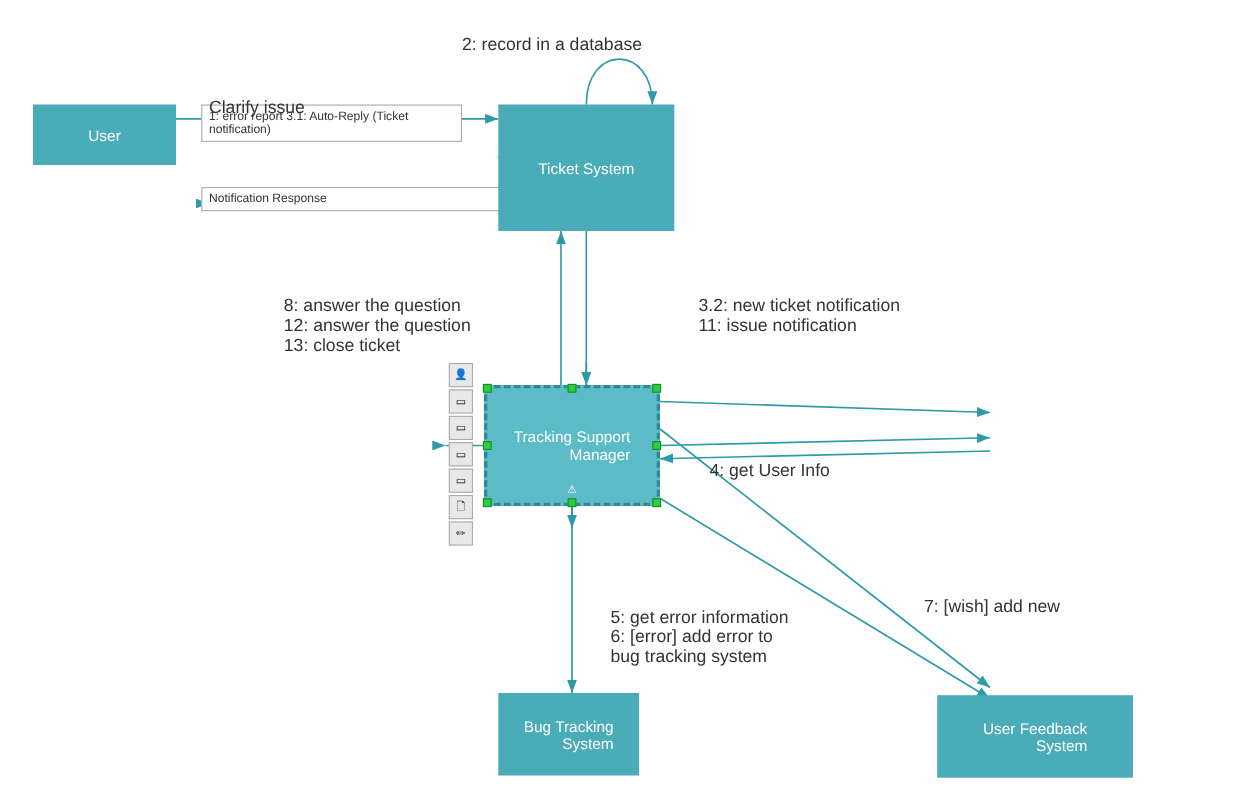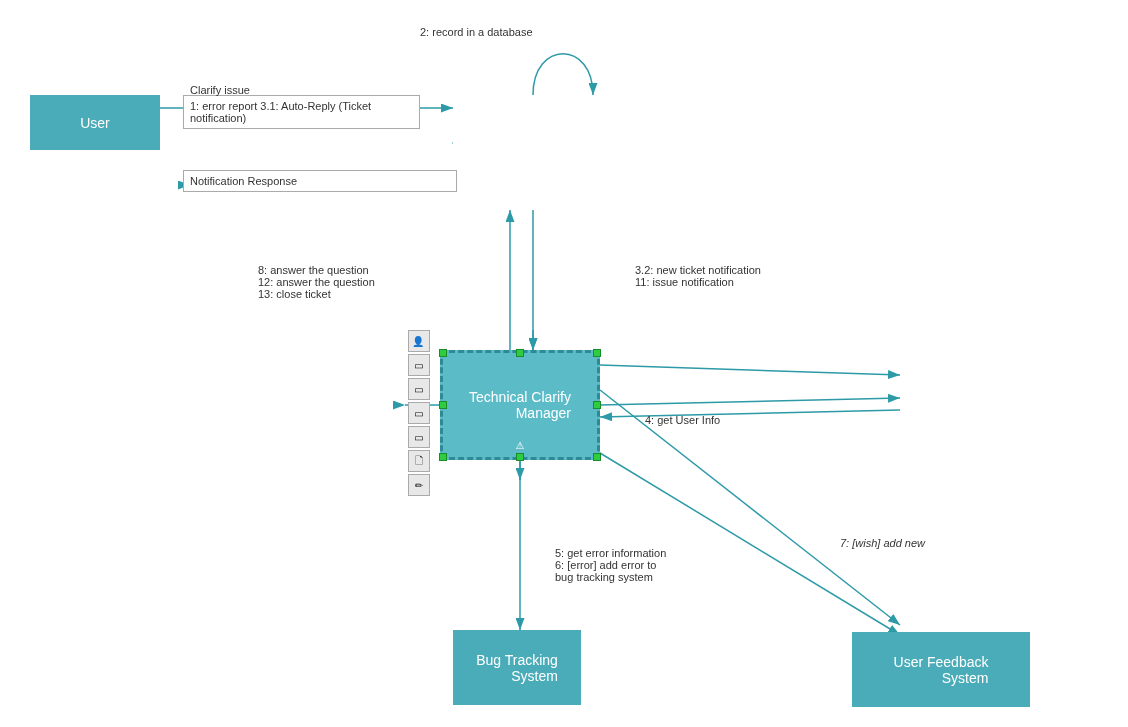--- a/index.html
+++ b/index.html
@@ -28,21 +28,21 @@
       font-size: 14px;
       font-weight: normal;
     }
     .node-selected {
       border: 2px dashed #2d8a96;
       background: #5bbcc8;
     }
     .label-text {
       position: absolute;
       color: #333;
-      font-size: 11px;
+      font-size: 16px;
       white-space: pre-line;
     }
     svg.arrows {
       position: absolute;
       top: 0; left: 0;
       width: 1128px;
       height: 727px;
       pointer-events: none;
     }
     .toolbar-vertical {
@@ -125,23 +125,26 @@
   </div>
 
   <div class="note-box" style="left:183px;top:170px;width:274px;">
     <span>Notification Response</span>
   </div>
 
   <div class="node" style="left:30px;top:95px;width:130px;height:55px;">
     <span>User</span>
   </div>
 
+  <div class="node" style="left:453px;top:95px;width:160px;height:115px;">
+    <span>Ticket System</span>
+  </div>
 
   <div class="node node-selected" style="left:440px;top:350px;width:160px;height:110px;border:3px dashed #2d8a96;">
-    <span style="white-space:pre-line;">Technical Clarify
+    <span style="white-space:pre-line;">Tracking Support
 Manager</span>
 
     <div style="position:absolute;bottom:6px;left:50%;transform:translateX(-50%);font-size:10px;">⚠</div>
 
     <div style="position:absolute;top:-4px;left:-4px;width:8px;height:8px;background:#2ecc40;border:1px solid #1a8c2a;"></div>
     <div style="position:absolute;top:-4px;left:50%;margin-left:-4px;width:8px;height:8px;background:#2ecc40;border:1px solid #1a8c2a;"></div>
     <div style="position:absolute;top:-4px;right:-4px;width:8px;height:8px;background:#2ecc40;border:1px solid #1a8c2a;"></div>
     <div style="position:absolute;top:50%;margin-top:-4px;right:-4px;width:8px;height:8px;background:#2ecc40;border:1px solid #1a8c2a;"></div>
     <div style="position:absolute;bottom:-4px;right:-4px;width:8px;height:8px;background:#2ecc40;border:1px solid #1a8c2a;"></div>
     <div style="position:absolute;bottom:-4px;left:50%;margin-left:-4px;width:8px;height:8px;background:#2ecc40;border:1px solid #1a8c2a;"></div>
@@ -182,21 +185,21 @@
   <div class="label-text" style="left:645px;top:402px;text-align:right;">
     <span>4:  get User Info</span>
   </div>
 
   <div class="label-text" style="left:555px;top:535px;">
     <span style="white-space:pre-line;">5:  get error information
 6:  [error] add error to
      bug tracking system</span>
   </div>
 
-  <div class="label-text" style="left:840px;top:525px;font-style:italic;">
+  <div class="label-text" style="left:840px;top:525px;">
     <span>7:  [wish] add new</span>
   </div>
 
   <div class="toolbar-vertical" style="left:408px;top:330px;">
     <div class="toolbar-btn">👤</div>
     <div class="toolbar-btn">▭</div>
     <div class="toolbar-btn">▭</div>
     <div class="toolbar-btn">▭</div>
     <div class="toolbar-btn">▭</div>
     <div class="toolbar-btn">🗋</div>

